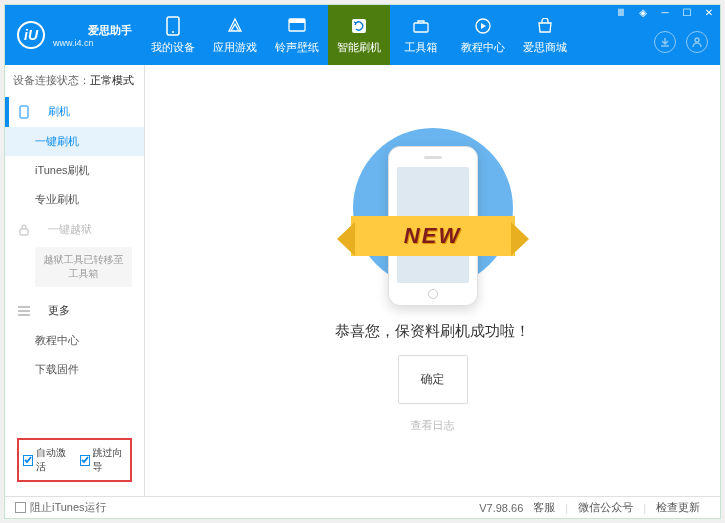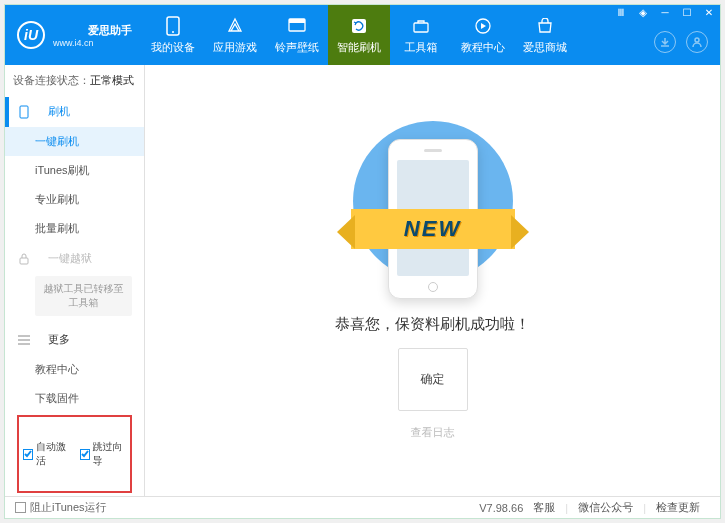--- a/index.html
+++ b/index.html
@@ -32,41 +32,41 @@
 .conn-status .mode { color: #222; font-weight: 500; text-align: right; }
 .blue-indicator { width: 4px; height: 30px; background: #0a8cf0; position: absolute; left: 0; }
 .side-section { display: flex; align-items: center; padding: 8px 12px; color: #333; gap: 17px; cursor: pointer; position: relative; }
 .side-section-icon { width: 14px; height: 14px; display: flex; align-items: center; justify-content: center; color: #888; }
 .side-section.flash { color: #0a8cf0; font-weight: 500; }
 .side-section.flash .side-section-icon { color: #0a8cf0; }
 .side-sub { padding: 7px 12px 7px 30px; color: #555; cursor: pointer; }
 .side-sub.active { background: #e6f3fd; color: #0a8cf0; }
 .side-note { margin: 2px 12px 8px 30px; padding: 6px; background: #f5f5f5; color: #999; font-size: 10px; line-height: 1.4; text-align: center; border-radius: 2px; }
 .side-spacer { flex: 1; }
-.checkbox-area { border: 2px solid #e04040; margin: 2px 12px; padding: 23px 4px; display: flex; gap: 10px; }
+.checkbox-area { border: 2px solid #e04040; margin: 2px 12px; padding: 6px 4px; display: flex; gap: 10px; }
 .cbx-item { display: flex; align-items: center; gap: 3px; font-size: 10px; color: #444; cursor: pointer; }
 .cbx { width: 11px; height: 11px; border: 1px solid #0a8cf0; display: flex; align-items: center; justify-content: center; }
 .cbx svg { stroke: #0a8cf0; stroke-width: 2; fill: none; }
 .device-info { padding: 6px 8px; }
 
 .main { flex: 1; display: flex; flex-direction: column; align-items: center; justify-content: center; gap: 14px; }
 .phone-illust { position: relative; width: 140px; height: 180px; }
 .circle-bg { position: absolute; width: 160px; height: 160px; border-radius: 50%; background: #6ab5ef; left: -10px; top: 0; }
 .phone-body { position: absolute; width: 90px; height: 160px; background: #fff; border-radius: 12px; left: 25px; top: 18px; box-shadow: 0 4px 12px rgba(0,0,0,0.15); border: 1px solid #e0e0e0; }
 .phone-screen { position: absolute; top: 20px; left: 8px; right: 8px; bottom: 22px; background: #dde8f0; border-radius: 2px; }
 .phone-home { position: absolute; bottom: 6px; left: 50%; transform: translateX(-50%); width: 10px; height: 10px; border: 1px solid #ccc; border-radius: 50%; }
 .phone-speaker { position: absolute; top: 9px; left: 50%; transform: translateX(-50%); width: 18px; height: 3px; background: #ddd; border-radius: 2px; }
 .new-banner { position: absolute; top: 88px; left: -12px; }
 .banner-ribbon { position: relative; width: 164px; height: 40px; background: #ffc940; display: flex; align-items: center; justify-content: center; }
 .banner-ribbon::before, .banner-ribbon::after { content: ""; position: absolute; top: 6px; width: 0; height: 0; border-top: 17px solid transparent; border-bottom: 17px solid transparent; }
 .banner-ribbon::before { left: -14px; border-right: 18px solid #e8b020; }
 .banner-ribbon::after { right: -14px; border-left: 18px solid #e8b020; }
-.banner-text { color: #0c4a6e; font-size: 22px; font-weight: 900; letter-spacing: 2px; font-style: italic; text-shadow: 1px 1px 0 #e09000; }
+.banner-text { color: #7f1d1d; font-size: 22px; font-weight: 900; letter-spacing: 2px; font-style: italic; text-shadow: 1px 1px 0 #e09000; }
 .success-msg { font-size: 15px; color: #333; }
-.confirm-btn { border: 1px solid #ddd; padding: 22px 22px; font-size: 12px; color: #444; background: #fff; cursor: pointer; border-radius: 2px; }
+.confirm-btn { border: 1px solid #ddd; padding: 15px 22px; font-size: 12px; color: #444; background: #fff; cursor: pointer; border-radius: 2px; }
 .log-link { font-size: 11px; color: #bbb; cursor: pointer; }
 
 .footer { height: 22px; border-top: 1px solid #e0e0e0; display: flex; align-items: center; padding: 0 10px; font-size: 11px; color: #666; }
 .footer-cbx { display: flex; align-items: center; gap: 4px; cursor: pointer; }
 .footer-cbx-box { width: 11px; height: 11px; border: 1px solid #999; }
 .footer-spacer { flex: 1; }
 .footer-btn { padding: 0 10px; cursor: pointer; color: #555; }
 .footer-sep { color: #ddd; }
 </style>
 </head>
@@ -177,21 +177,20 @@
         <span class="side-section-icon">
             <svg width="10" height="14" viewBox="0 0 10 14">
               <rect x="1" y="1" width="8" height="12" rx="1" fill="none" stroke="currentColor"></rect>
             </svg>
           </span>
         <span>刷机</span>
       </div>
       <div class="side-sub active">一键刷机</div>
       <div class="side-sub">iTunes刷机</div>
       <div class="side-sub">专业刷机</div>
-      <div class="side-sub">批量刷机</div>
 
       <div class="side-section" style="color:#bbb;">
         <span class="side-section-icon">
             <svg width="12" height="12" viewBox="0 0 12 12">
               <rect x="2" y="5" width="8" height="6" rx="1" fill="none" stroke="#bbb"></rect>
               <path d="M4 5 V3 A2 2 0 0 1 8 3 V5" fill="none" stroke="#bbb"></path>
             </svg>
           </span>
         <span>一键越狱</span>
       </div>

